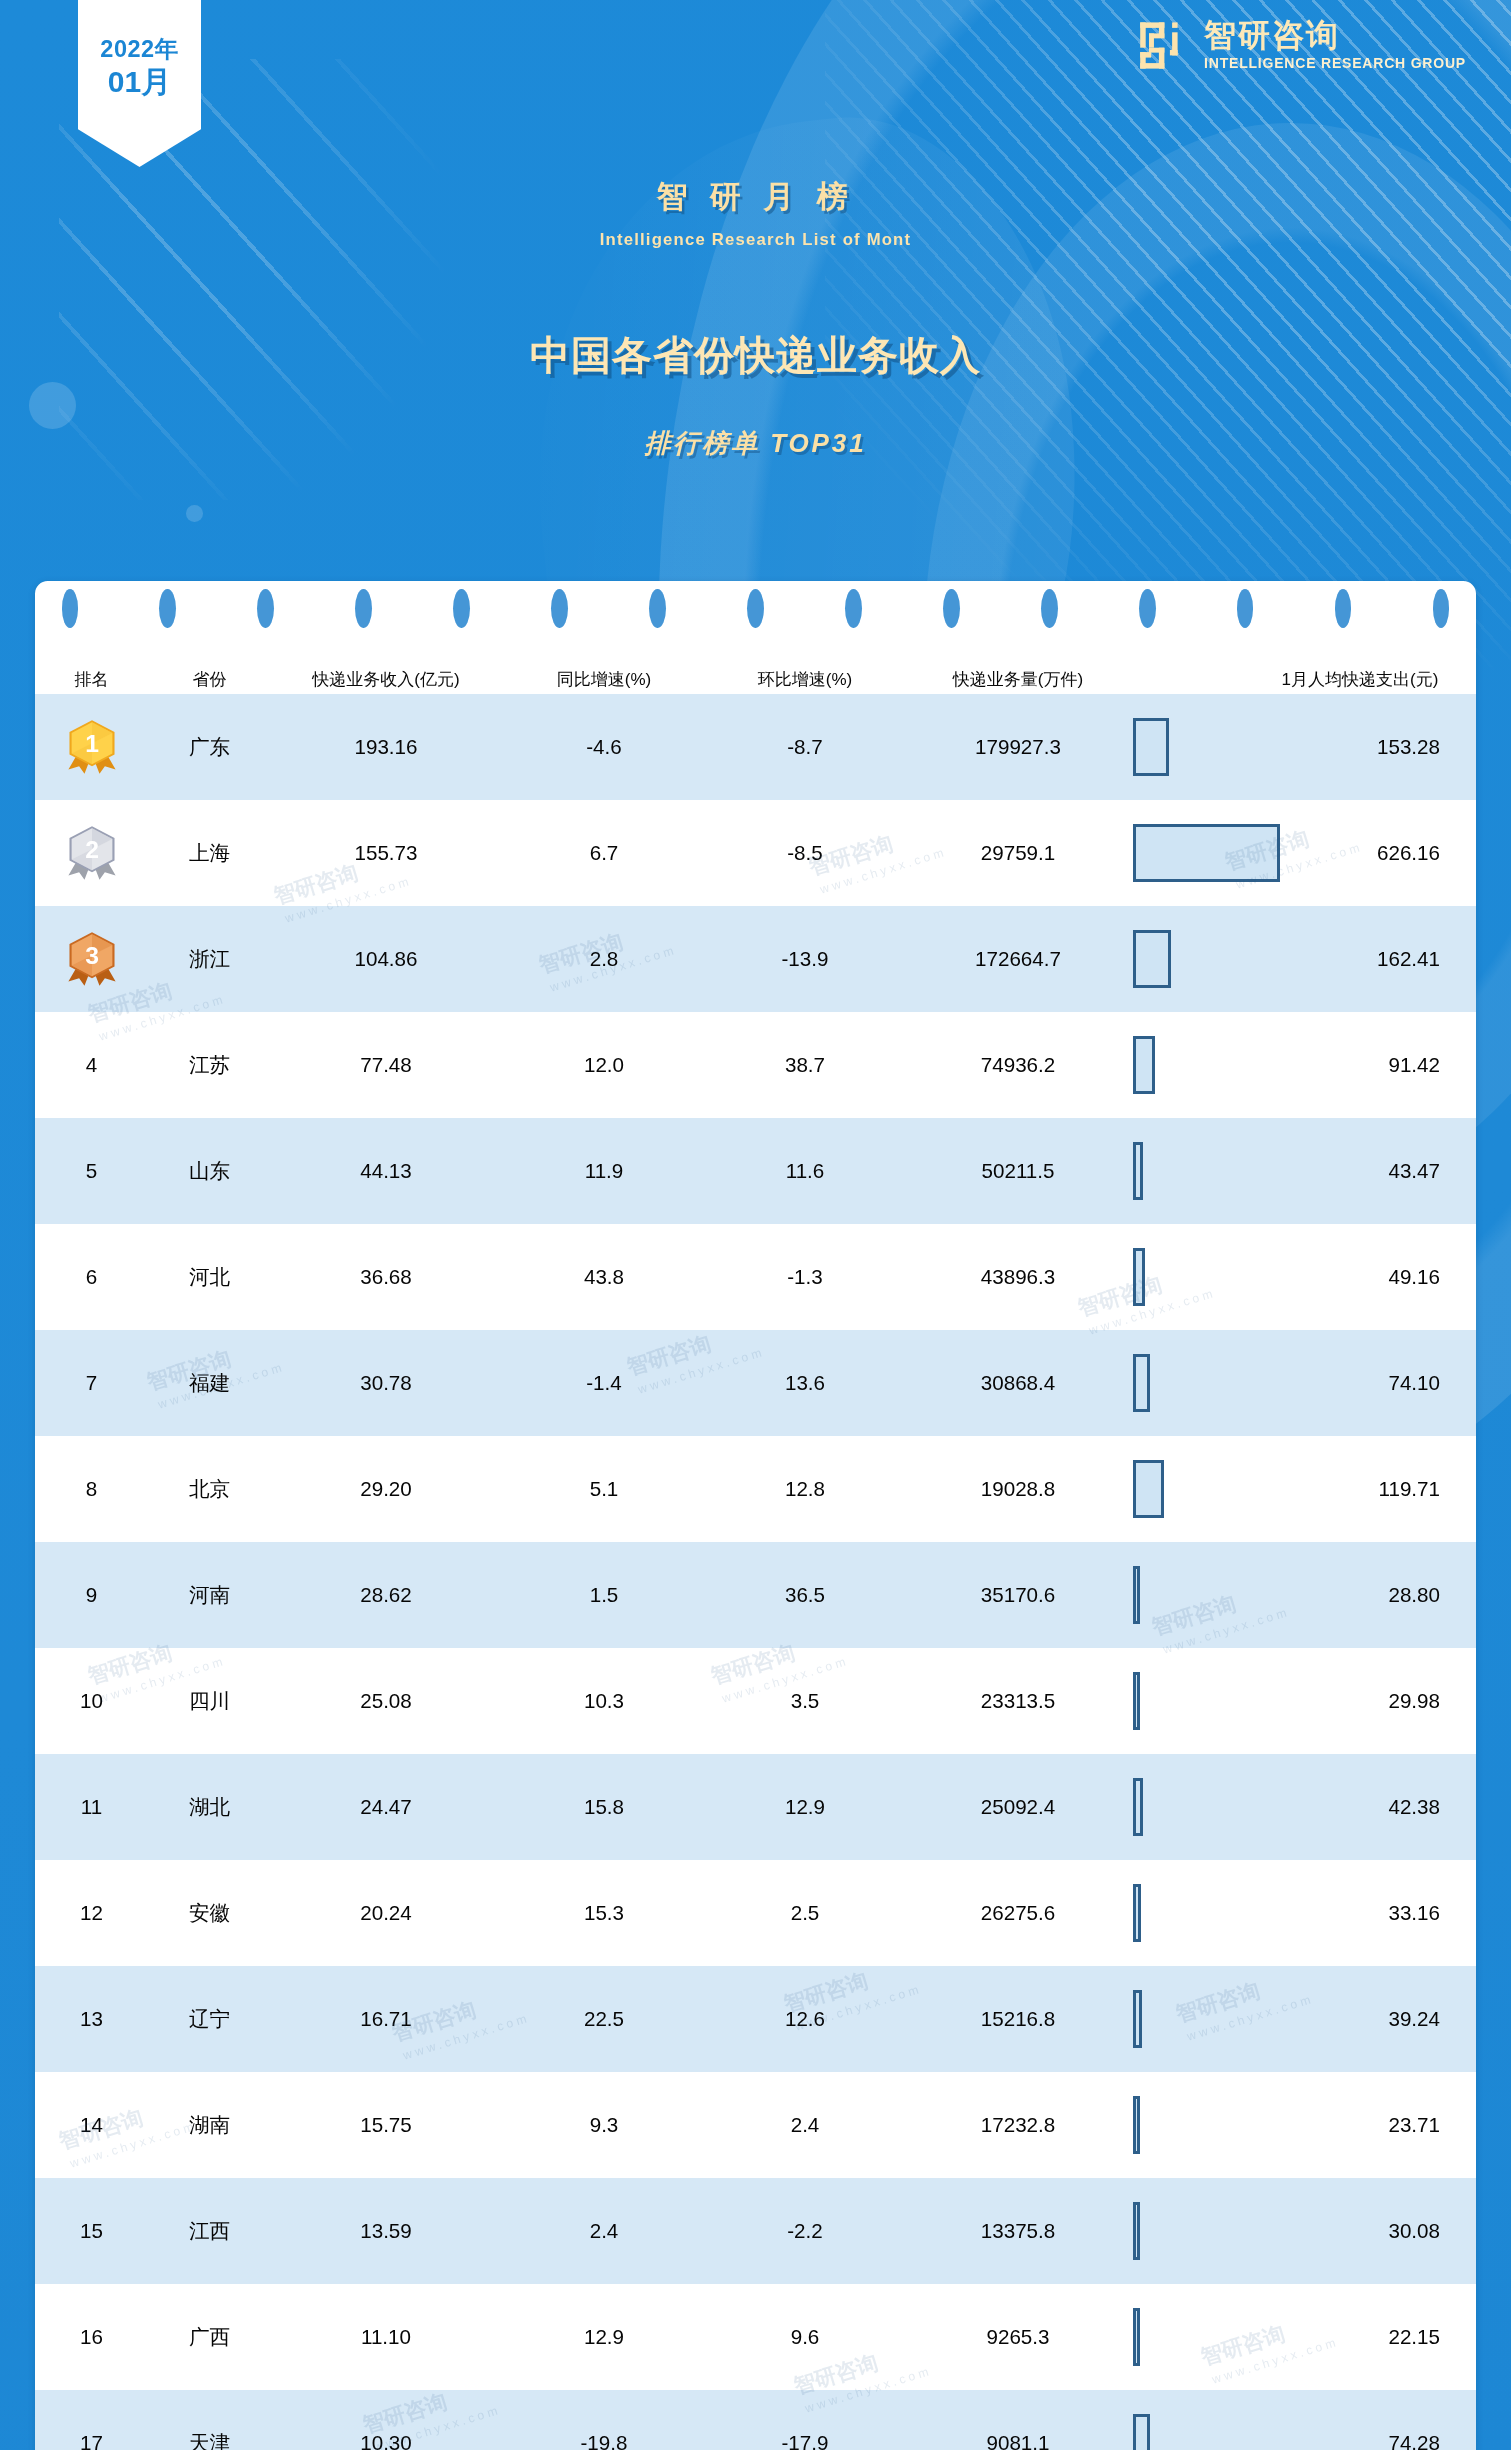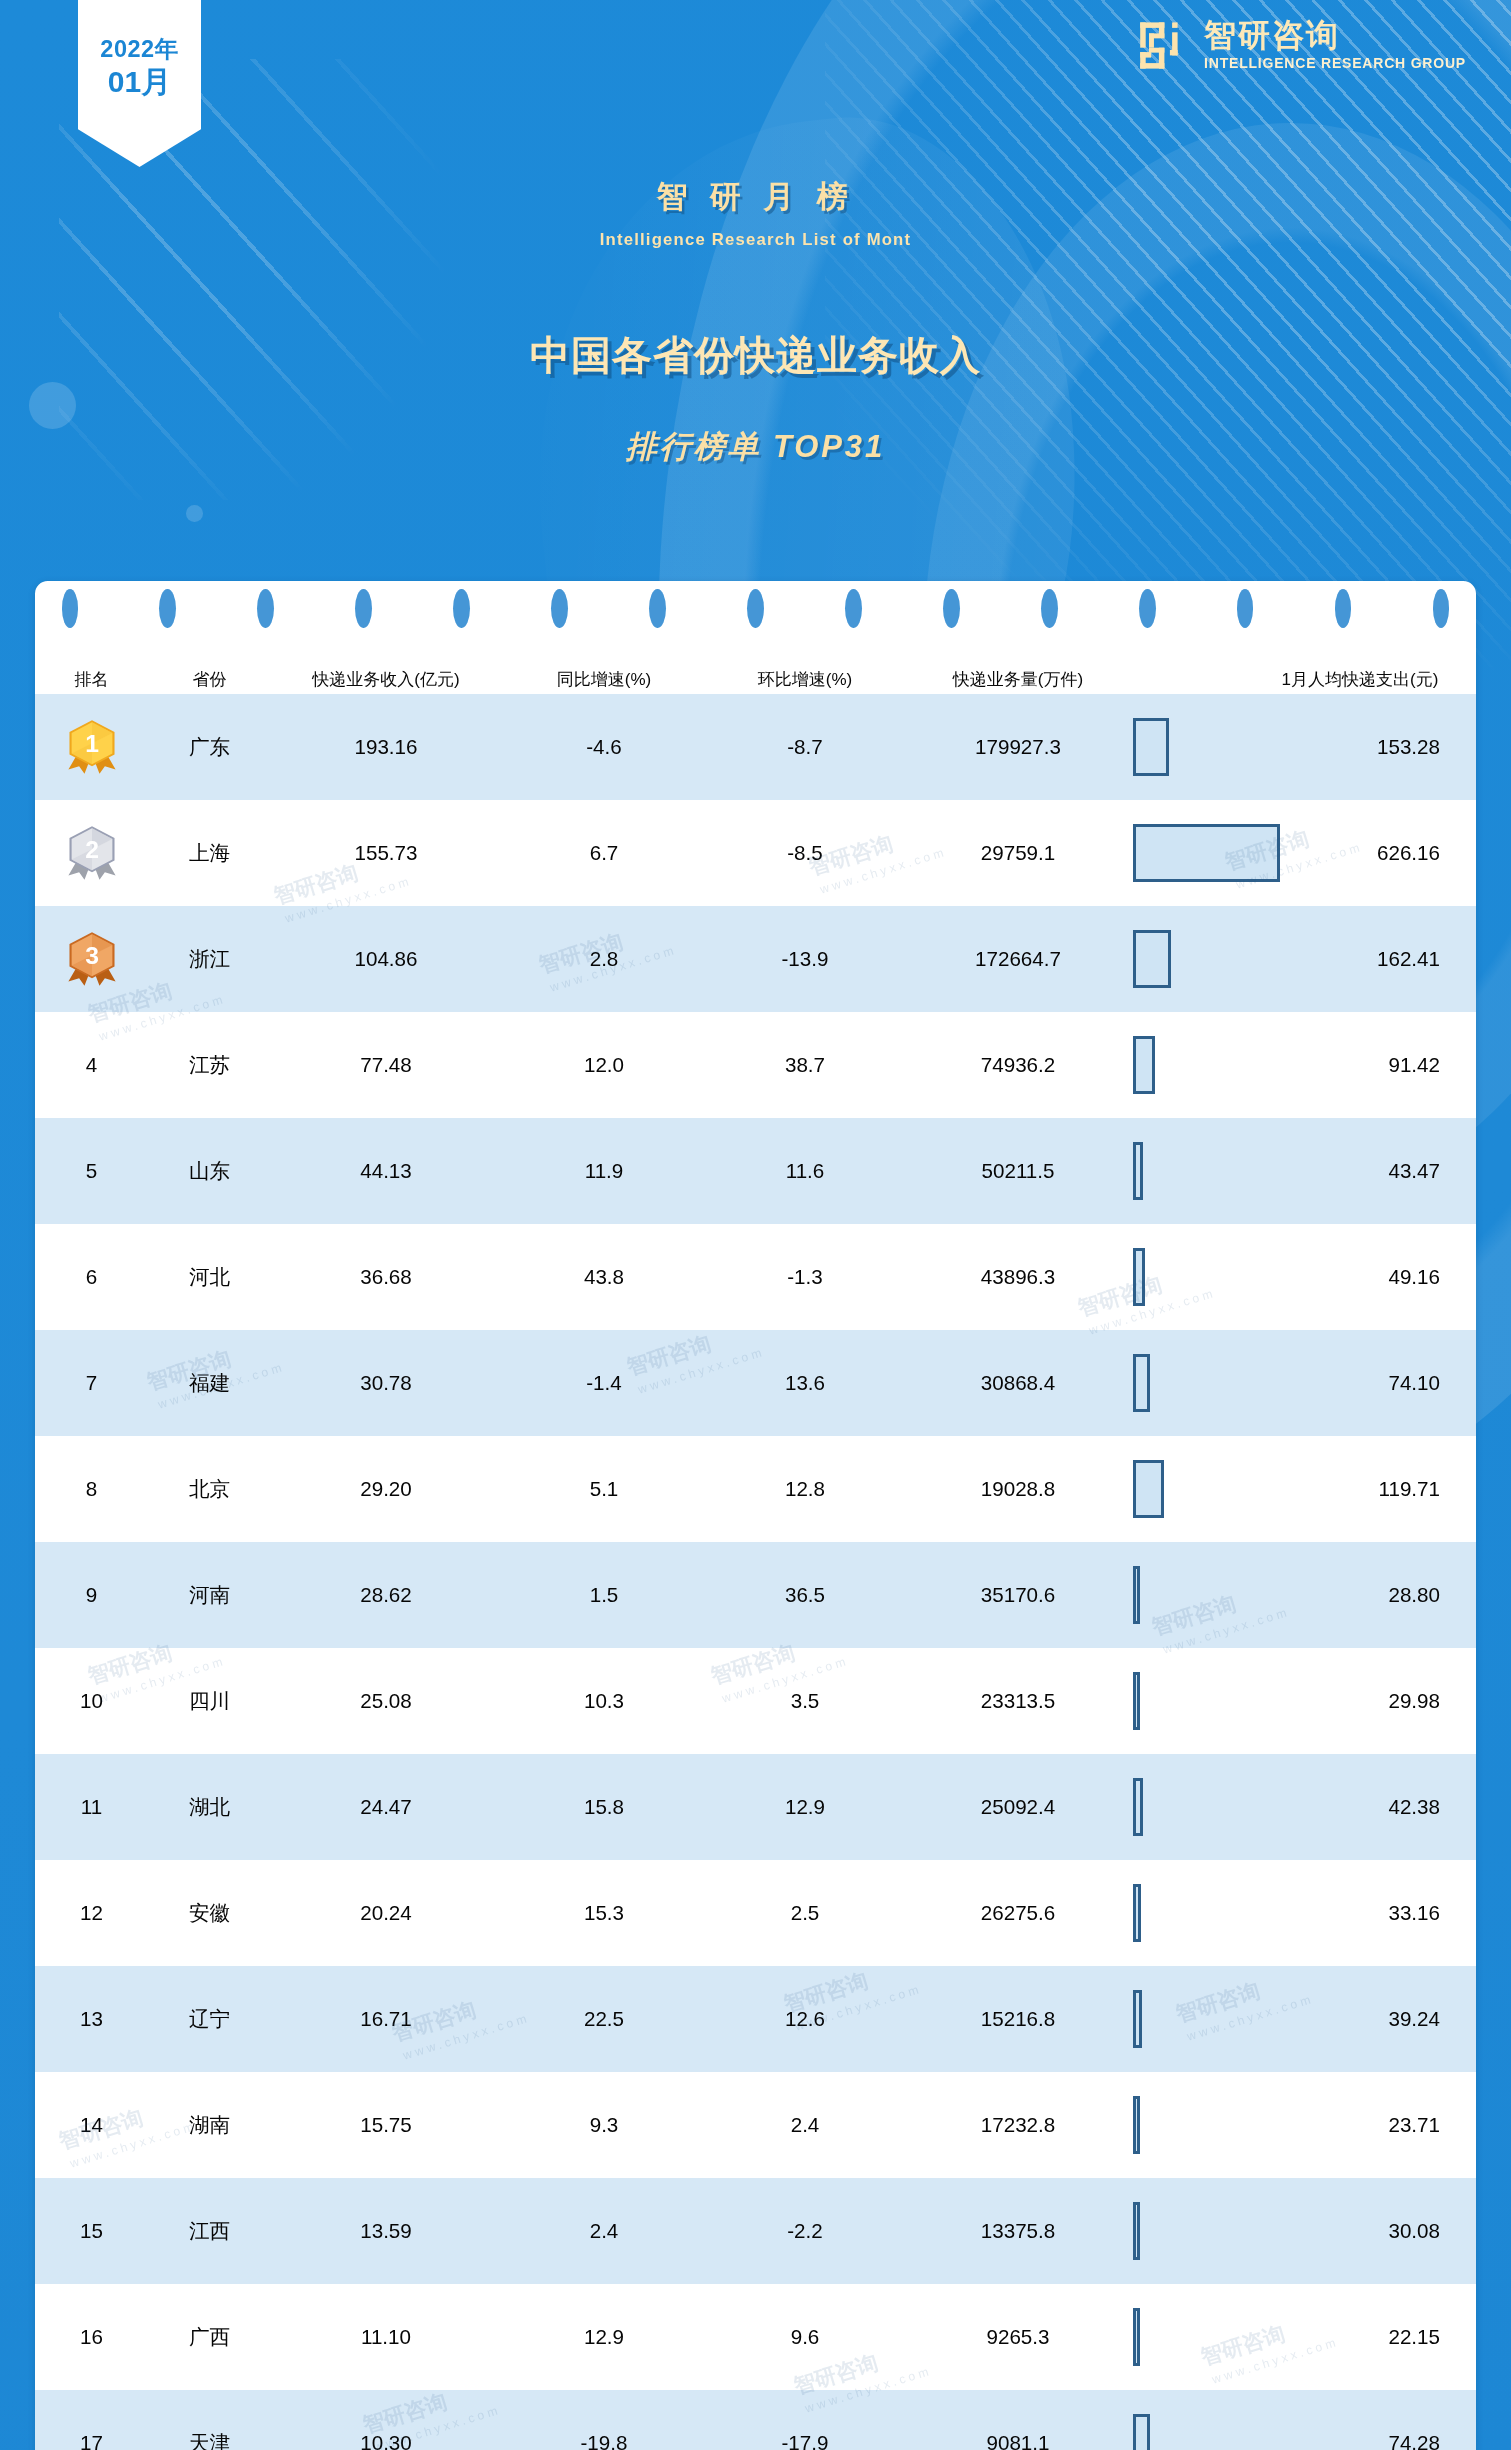--- a/index.html
+++ b/index.html
@@ -115,21 +115,21 @@
   .t-en {
     color: #fbe3ad; font-size: 16.7px; font-weight: 700; letter-spacing: 1.2px;
     margin-top: 11.8px; 
   }
   .t-main {
     color: #fde6b4; font-size: 40px; font-weight: 800; letter-spacing: 1px;
     margin-top: 78px;
     text-shadow: 3.9px 3.9px 0 rgba(12,66,116,0.45);
   }
   .t-sub {
-    color: #fbe0a6; font-size: 31px; font-weight: 700; letter-spacing: 2.9px;
+    color: #fbe0a6; font-size: 26px; font-weight: 700; letter-spacing: 2.9px;
     margin-top: 43px; font-style: italic;
     text-shadow: 2.5px 2.5px 0 rgba(14,70,120,0.40);
   }
 
   
   .card {
     position: absolute;
     left: 35px; top: 581px;
     width: 1441px;
     background: #ffffff;

